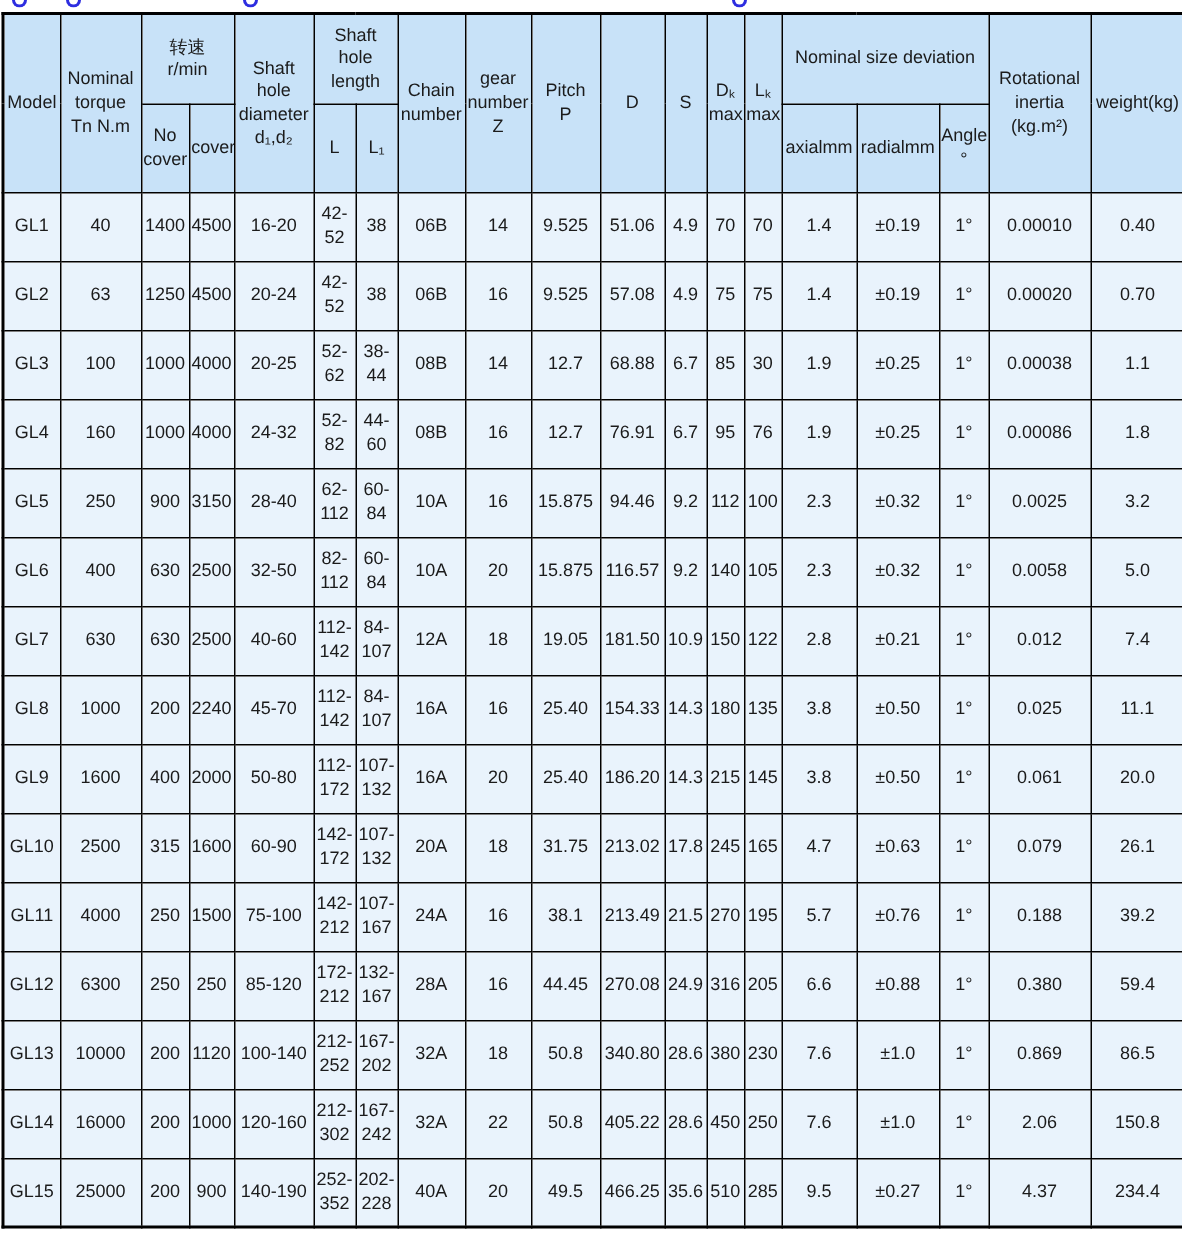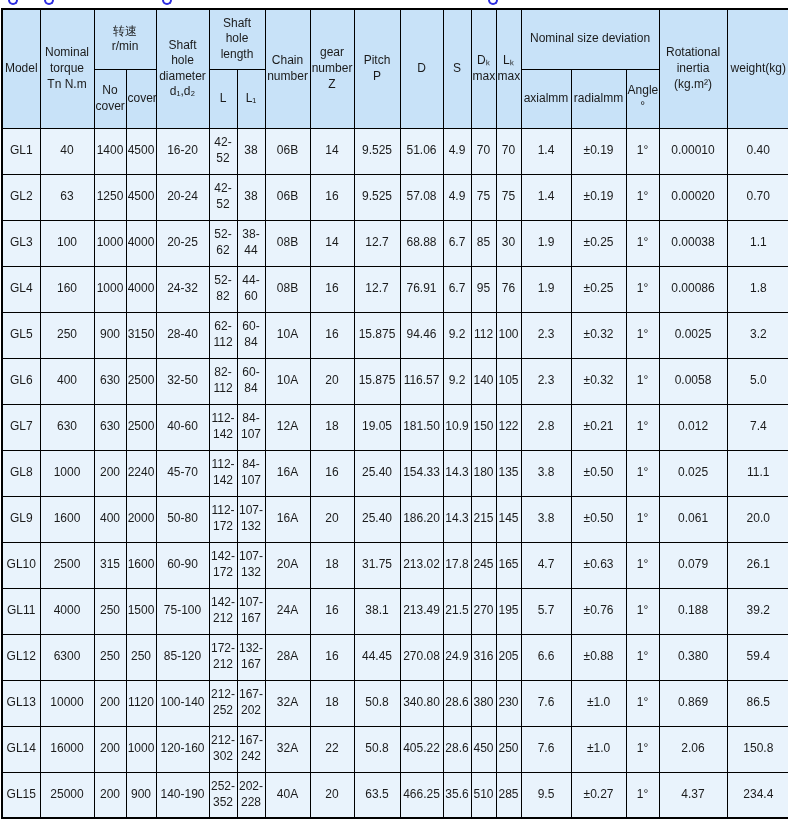--- a/index.html
+++ b/index.html
@@ -445,21 +445,21 @@
         <td>25000</td>
         <td>200</td>
         <td>900</td>
         <td>140-190</td>
         <td>252-
 352</td>
         <td>202-
 228</td>
         <td>40A</td>
         <td>20</td>
-        <td>63.5</td>
+        <td>49.5</td>
         <td>466.25</td>
         <td>35.6</td>
         <td>510</td>
         <td>285</td>
         <td>9.5</td>
         <td>±0.27</td>
         <td>1°</td>
         <td>4.37</td>
         <td>234.4</td>
       </tr>

